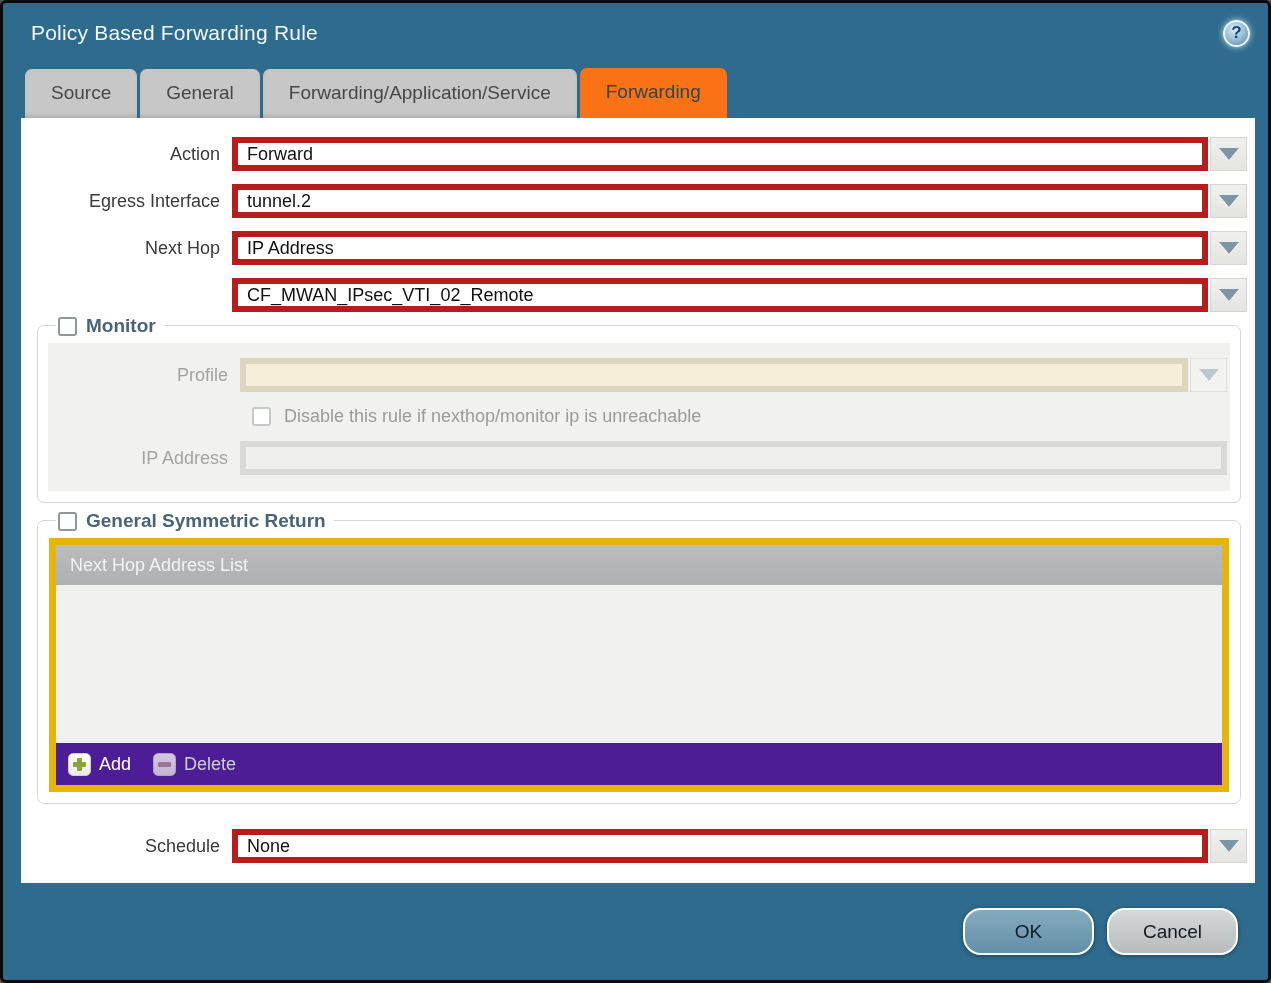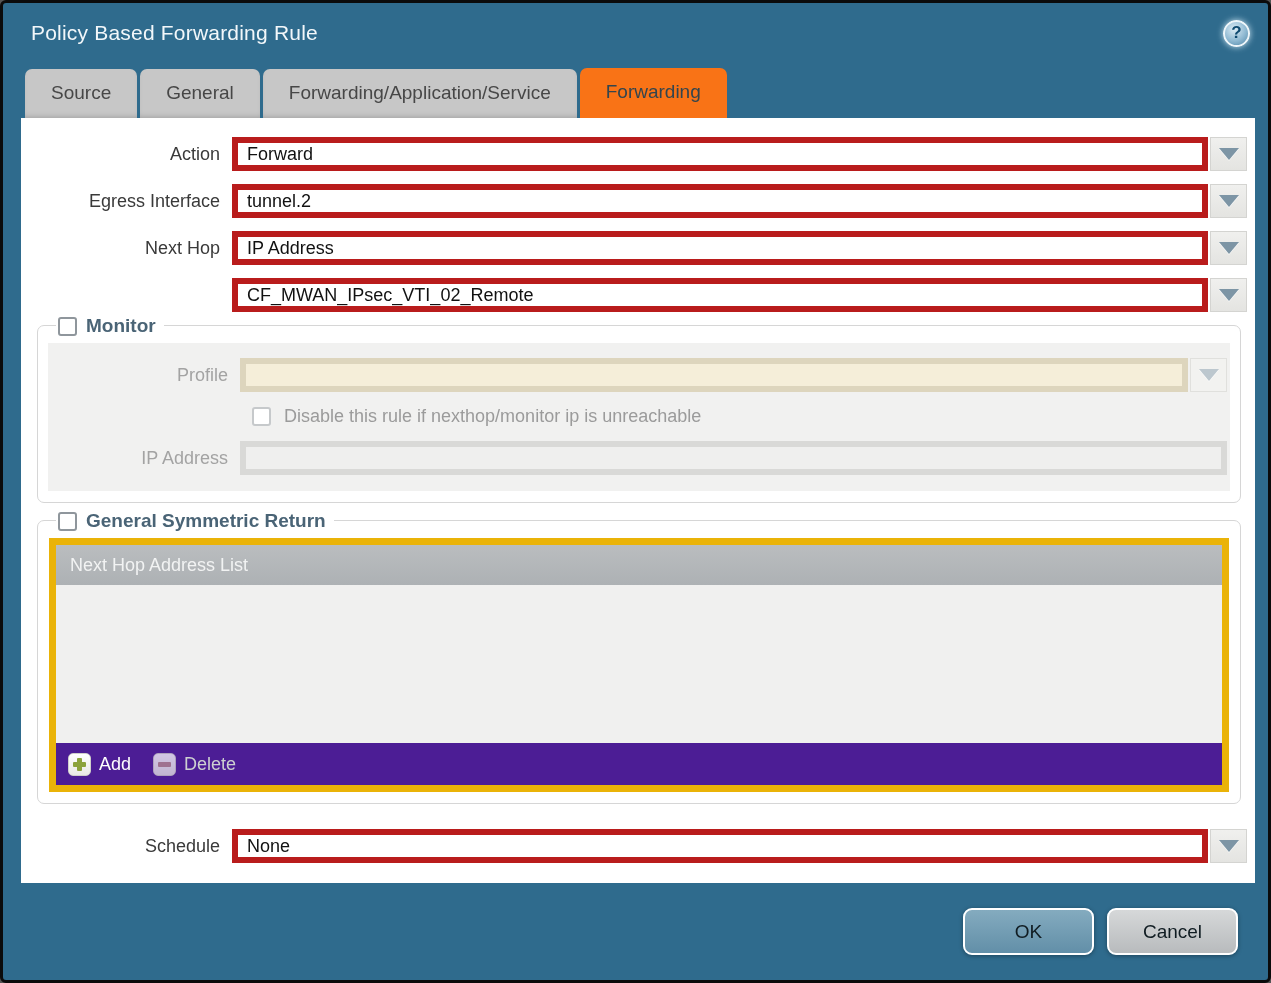--- a/index.html
+++ b/index.html
@@ -63,21 +63,21 @@
             border:1px solid #cfcfcb; display:flex; align-items:center; justify-content:center; position:relative; }
   .plus::before, .plus::after{ content:""; position:absolute; background:#8ca33c; border-radius:1px; }
   .plus::before{ width:13px; height:5px; } .plus::after{ width:5px; height:13px; }
   .minus::before{ content:""; position:absolute; width:13px; height:5px; background:#bb8f90; border-radius:1px; }
   .tblbtn.add .blabel{ color:#fdfdfd; font-size:18px; }
   .tblbtn.del{ cursor:default; } .tblbtn.del .icon-sq{ opacity:.75; }
   .tblbtn.del .blabel{ color:#cdd0d1; font-size:18px; }
   .schedule-row{ margin-top:25px; }
   .dialog-footer{ height:97px; flex:none; display:flex; align-items:center; justify-content:flex-end;
                   gap:13px; padding-right:30px; }
-  .btn{ width:131px; height:47px; border-radius:9px; border:2px solid #fff; font-size:19px;
+  .btn{ width:131px; height:47px; border-radius:18px; border:2px solid #fff; font-size:19px;
         font-family:"Liberation Sans", sans-serif; color:#101c22; cursor:pointer;
         box-shadow:0 1px 4px rgba(0,0,0,.35); }
   .btn.ok{ background:linear-gradient(#84abbf,#628fa8); }
   .btn.cancel{ background:linear-gradient(#d6d8d9,#b8bbbd); }
 </style>
 </head>
 <body>
 
 <div class="window">
 

